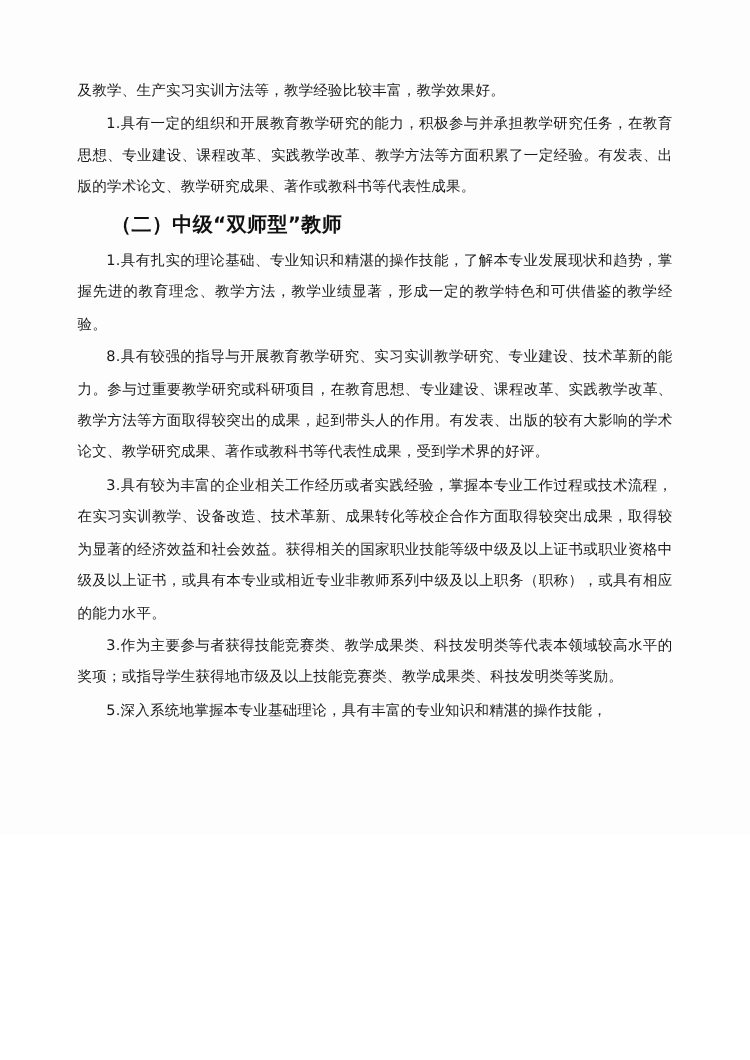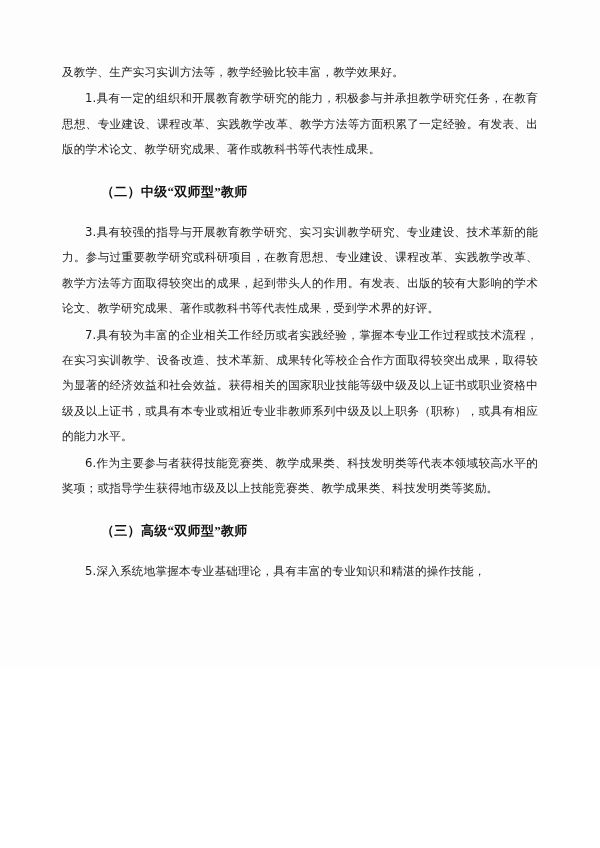--- a/index.html
+++ b/index.html
@@ -34,48 +34,47 @@
     line-height: 25.4px;
     text-align: justify;
     text-justify: inter-ideograph;
     letter-spacing: 0.2px;
     color: #1a1a1a;
   }
   p.indent2 {
     text-indent: 23px;
   }
   p.heading {
-    margin: 16px;
-    font-size: 13px;
+    margin: 4px;
+    font-size: 16px;
     line-height: 25.4px;
     font-weight: bold;
     text-indent: 23px;
     letter-spacing: 0.3px;
     color: #111111;
-    font-family: Liberation Serif, serif;
   }
 </style>
 </head>
 <body>
 
 <div class="page">
   <div class="doc-body">
 
     <p class="para">及教学、生产实习实训方法等，教学经验比较丰富，教学效果好。</p>
 
     <p class="para indent2">1.具有一定的组织和开展教育教学研究的能力，积极参与并承担教学研究任务，在教育思想、专业建设、课程改革、实践教学改革、教学方法等方面积累了一定经验。有发表、出版的学术论文、教学研究成果、著作或教科书等代表性成果。</p>
 
 
     <p class="heading">（二）中级“双师型”教师</p>
 
+    <p class="para indent2">1.具有扎实的理论基础、专业知识和精湛的操作技能，了解本专业发展现状和趋势，掌握先进的教育理念、教学方法，教学业绩显著，形成一定的教学特色和可供借鉴的教学经验。</p>
 
-    <p class="para indent2">3.具有较强的指导与开展教育教学研究、实习实训教学研究、专业建设、技术革新的能力。参与过重要教学研究或科研项目，在教育思想、专业建设、课程改革、实践教学改革、教学方法等方面取得较突出的成果，起到带头人的作用。有发表、出版的较有大影响的学术论文、教学研究成果、著作或教科书等代表性成果，受到学术界的好评。</p>
+    <p class="para indent2">8.具有较强的指导与开展教育教学研究、实习实训教学研究、专业建设、技术革新的能力。参与过重要教学研究或科研项目，在教育思想、专业建设、课程改革、实践教学改革、教学方法等方面取得较突出的成果，起到带头人的作用。有发表、出版的较有大影响的学术论文、教学研究成果、著作或教科书等代表性成果，受到学术界的好评。</p>
 
-    <p class="para indent2">7.具有较为丰富的企业相关工作经历或者实践经验，掌握本专业工作过程或技术流程，在实习实训教学、设备改造、技术革新、成果转化等校企合作方面取得较突出成果，取得较为显著的经济效益和社会效益。获得相关的国家职业技能等级中级及以上证书或职业资格中级及以上证书，或具有本专业或相近专业非教师系列中级及以上职务（职称），或具有相应的能力水平。</p>
+    <p class="para indent2">3.具有较为丰富的企业相关工作经历或者实践经验，掌握本专业工作过程或技术流程，在实习实训教学、设备改造、技术革新、成果转化等校企合作方面取得较突出成果，取得较为显著的经济效益和社会效益。获得相关的国家职业技能等级中级及以上证书或职业资格中级及以上证书，或具有本专业或相近专业非教师系列中级及以上职务（职称），或具有相应的能力水平。</p>
 
-    <p class="para indent2">6.作为主要参与者获得技能竞赛类、教学成果类、科技发明类等代表本领域较高水平的奖项；或指导学生获得地市级及以上技能竞赛类、教学成果类、科技发明类等奖励。</p>
+    <p class="para indent2">3.作为主要参与者获得技能竞赛类、教学成果类、科技发明类等代表本领域较高水平的奖项；或指导学生获得地市级及以上技能竞赛类、教学成果类、科技发明类等奖励。</p>
 
-    <p class="heading">（三）高级“双师型”教师</p>
 
     <p class="para indent2">5.深入系统地掌握本专业基础理论，具有丰富的专业知识和精湛的操作技能，</p>
 
   </div>
 </div>
 
 </body></html>

